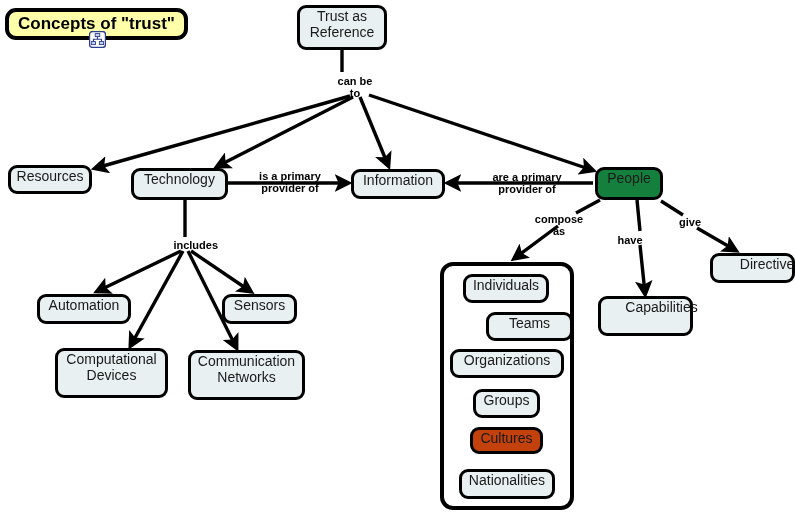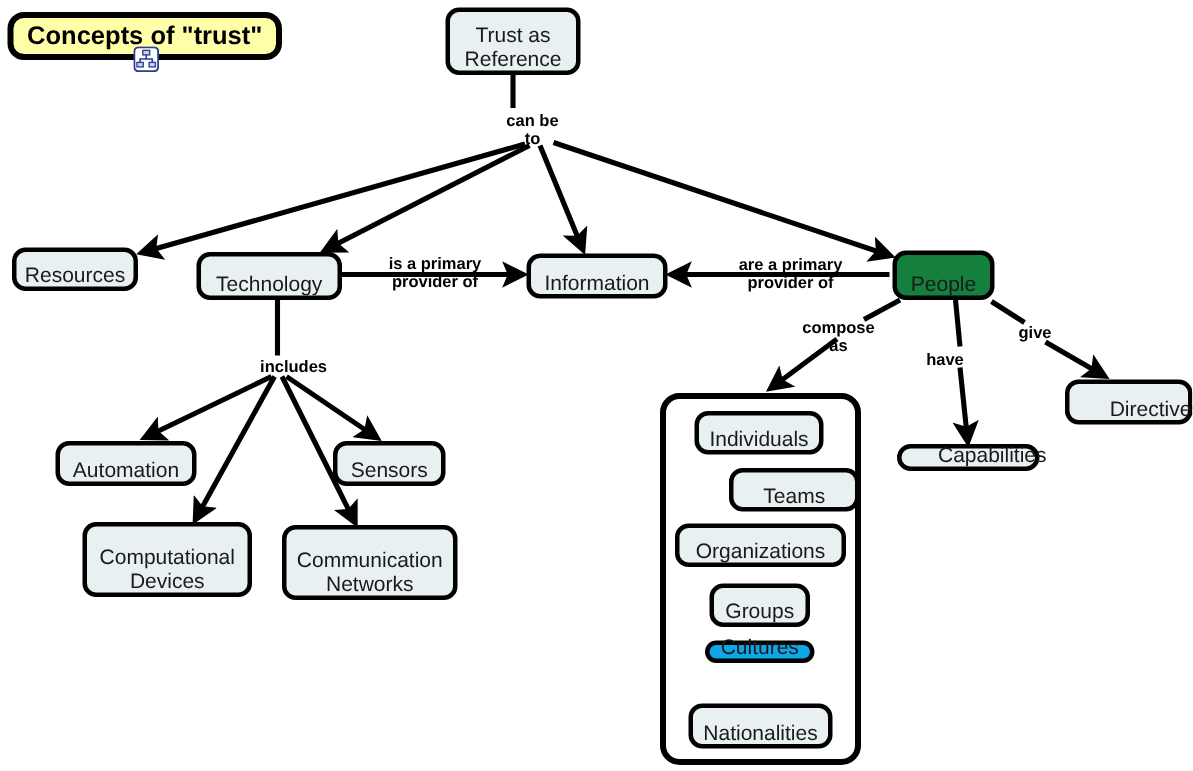--- a/index.html
+++ b/index.html
@@ -26,21 +26,21 @@
     position: absolute;
     box-sizing: border-box;
     background: #e9f0f2;
     border: 3px solid #000000;
     border-radius: 9px;
     color: #1a1a1a;
     font-size: 14px;
     line-height: 16px;
     text-align: center;
     display: flex;
-    align-items: flex-end;
+    align-items: flex-start;
     justify-content: center;
     white-space: pre-line;
     z-index: 3;
   }
   .title-box {
     position: absolute;
     box-sizing: border-box;
     background: #ffffaa;
     border: 4px solid #000000;
     border-radius: 11px;
@@ -130,27 +130,27 @@
       <div class="node" style="left: 8px; top: 165px; width: 84px; height: 29px; background: rgb(233, 240, 242); border-color: rgb(0, 0, 0);"><span>Resources</span></div>
       <div class="node" style="left: 131px; top: 168px; width: 97px; height: 32px; background: rgb(233, 240, 242); border-color: rgb(0, 0, 0);"><span>Technology</span></div>
       <div class="node" style="left: 351px; top: 169px; width: 94px; height: 30px; background: rgb(233, 240, 242); border-color: rgb(0, 0, 0);"><span>Information</span></div>
       <div class="node" style="left: 595px; top: 167px; width: 68px; height: 33px; background: #15803d; border-color: rgb(0, 0, 0);"><span>People</span></div>
       <div class="node" style="left: 37px; top: 294px; width: 94px; height: 30px; background: rgb(233, 240, 242); border-color: rgb(0, 0, 0);"><span>Automation</span></div>
       <div class="node" style="left: 222px; top: 294px; width: 75px; height: 30px; background: rgb(233, 240, 242); border-color: rgb(0, 0, 0);"><span>Sensors</span></div>
       <div class="node" style="left: 55px; top: 348px; width: 113px; height: 50px; background: rgb(233, 240, 242); border-color: rgb(0, 0, 0);"><span>Computational
 Devices</span></div>
       <div class="node" style="left: 188px; top: 350px; width: 117px; height: 50px; background: rgb(233, 240, 242); border-color: rgb(0, 0, 0);"><span>Communication
 Networks</span></div>
-      <div class="node" style="left: 598px; top: 296px; width: 95px; height: 18px; background: rgb(233, 240, 242); border-color: rgb(0, 0, 0); padding-left: 32px;"><span>Capabilities</span></div>
+      <div class="node" style="left: 598px; top: 296px; width: 95px; height: 40px; background: rgb(233, 240, 242); border-color: rgb(0, 0, 0); padding-left: 32px;"><span>Capabilities</span></div>
       <div class="node" style="left: 710px; top: 253px; width: 85px; height: 30px; background: rgb(233, 240, 242); border-color: rgb(0, 0, 0); padding-left: 36px;"><span>Directives</span></div>
       <div class="node" style="left: 463px; top: 274px; width: 86px; height: 29px; background: rgb(233, 240, 242); border-color: rgb(0, 0, 0);"><span>Individuals</span></div>
       <div class="node" style="left: 486px; top: 312px; width: 87px; height: 29px; background: rgb(233, 240, 242); border-color: rgb(0, 0, 0);"><span>Teams</span></div>
       <div class="node" style="left: 450px; top: 349px; width: 114px; height: 29px; background: rgb(233, 240, 242); border-color: rgb(0, 0, 0);"><span>Organizations</span></div>
       <div class="node" style="left: 473px; top: 389px; width: 67px; height: 29px; background: rgb(233, 240, 242); border-color: rgb(0, 0, 0);"><span>Groups</span></div>
-      <div class="node" style="left: 470px; top: 427px; width: 73px; height: 15px; background: #0ea5e9; border-color: rgb(0, 0, 0);"><span>Cultures</span></div>
+      <div class="node" style="left: 470px; top: 427px; width: 73px; height: 27px; background: #c2410c; border-color: rgb(0, 0, 0);"><span>Cultures</span></div>
       <div class="node" style="left: 459px; top: 469px; width: 96px; height: 30px; background: rgb(233, 240, 242); border-color: rgb(0, 0, 0);"><span>Nationalities</span></div>
     </div>
   <div id="labels-layer">
       <div class="link-label" style="left: 322px; top: 75px; width: 66px;">can be
 to</div>
       <div class="link-label" style="left: 243px; top: 170px; width: 94px;">is a primary
 provider of</div>
       <div class="link-label" style="left: 477px; top: 171px; width: 100px;">are a primary
 provider of</div>
       <div class="link-label" style="left: 152px; top: 239px; width: 66px; text-align: right;">includes</div>

